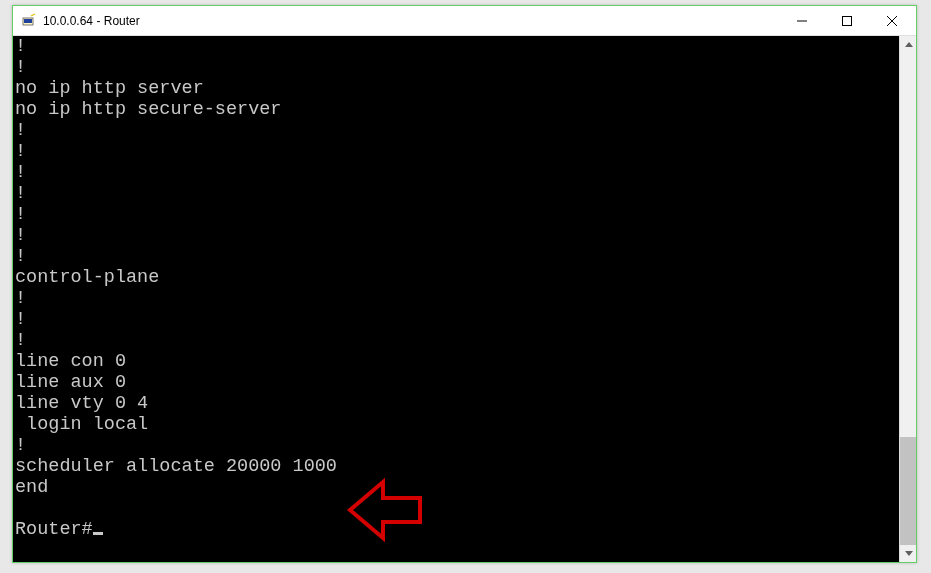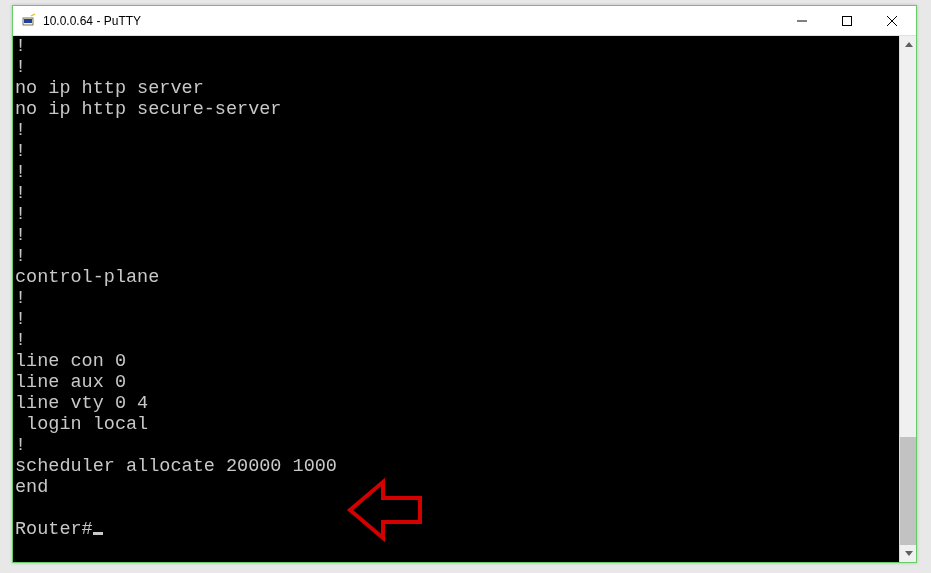--- a/index.html
+++ b/index.html
@@ -123,21 +123,21 @@
 
 <div class="window">
   <div class="titlebar">
     <span class="app-icon">
       <svg width="16" height="16" viewBox="0 0 16 16">
         <rect x="2" y="5" width="10" height="7" fill="#fff7c0" stroke="#555" stroke-width="0.8"></rect>
         <rect x="3" y="6" width="8" height="4" fill="#2040a0"></rect>
         <line x1="10" y1="3" x2="14" y2="1" stroke="#e0c000" stroke-width="1.2"></line>
       </svg>
     </span>
-    <span class="title">10.0.0.64 - PuTTY</span>
+    <span class="title">10.0.0.64 - Router</span>
     <div class="winbtns">
       <div class="winbtn">
         <svg width="10" height="10" viewBox="0 0 10 10">
             <line x1="0" y1="5" x2="10" y2="5" stroke="#000" stroke-width="1"></line>
           </svg>
       </div>
       <div class="winbtn">
         <svg width="10" height="10" viewBox="0 0 10 10">
             <rect x="0.5" y="0.5" width="9" height="9" fill="none" stroke="#000" stroke-width="1"></rect>
           </svg>

